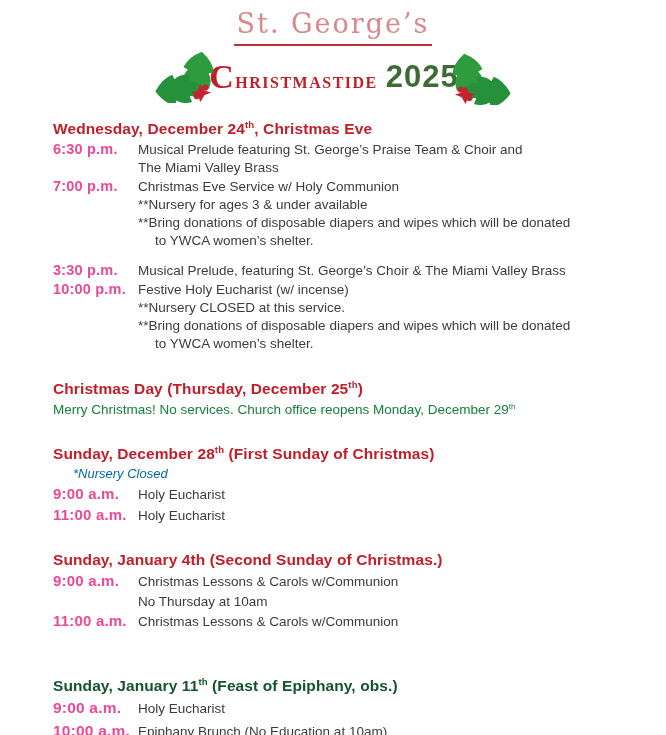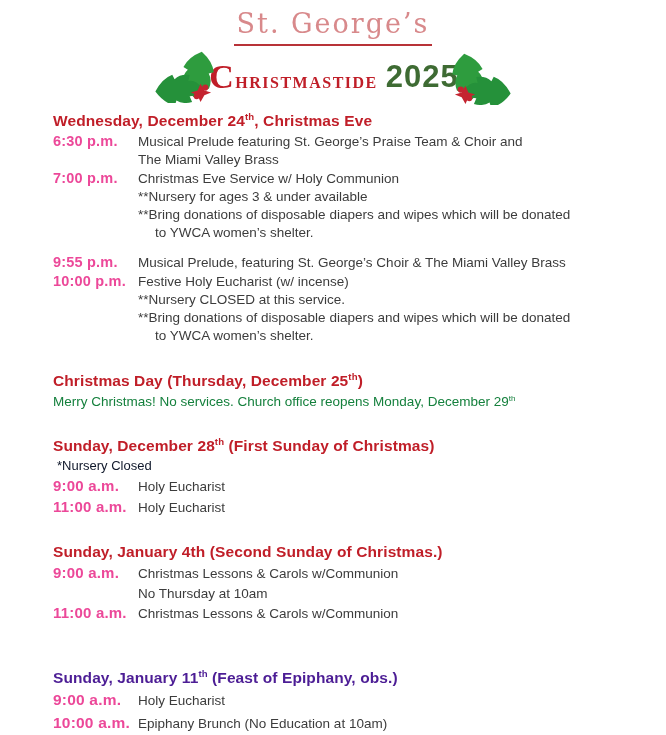--- a/index.html
+++ b/index.html
@@ -36,46 +36,46 @@
     font-size:31px;color:#3e6b33;margin-left:8px;letter-spacing:1px;
   }
 
   
   .content{padding:6px 30px 0 53px;}
   .sec-heading{
     margin:0;font-size:15.5px;font-weight:bold;line-height:21px;
     letter-spacing:0.1px;
   }
   .sec-heading.red{color:#c01e28;}
-  .sec-heading.blue{color:#4c1d95;margin-top:43px;}
+  .sec-heading.blue{color:#14532d;margin-top:43px;}
   .sec-heading sup{font-size:62%;line-height:0;}
 
   section{margin:0;}
-  #sec-christmas-eve{}
+  #sec-christmas-eve{margin-top:8px;}
   #sec-christmas-day{margin-top:25px;}
   #sec-first-sunday{margin-top:24px;}
   #sec-second-sunday{margin-top:24px;}
   #sec-epiphany{margin-top:18px;}
 
   .rows{margin-top:1px;}
   .row{display:flex;align-items:baseline;font-size:13.5px;line-height:18px;}
   .row .time{
     flex:none;width:85px;font-weight:bold;font-size:14.5px;color:#ec4899;
     letter-spacing:0.2px;
   }
   .row .desc{color:#3c3c3c;}
   .row .desc sup{font-size:60%;line-height:0;}
   .row.indent2 .desc{padding-left:17px;}
   .block-gap{height:11px;}
 
   .plain-note{font-size:13.5px;line-height:19px;margin:1px 0 0;color:#15803d;}
   .plain-note sup{font-size:60%;line-height:0;}
   .nursery-note{
-    font-size:13px;line-height:18px;margin:1px 0 0;
-    padding-left:4px;color:#0f172a;
+    font-style:italic;font-size:13px;line-height:18px;margin:1px 16px 0;
+    padding-left:4px;color:#0369a1;
   }
 
   #sec-first-sunday .row,#sec-second-sunday .row{line-height:19.5px;}
   #sec-first-sunday .time,#sec-second-sunday .time{font-size:15px;}
   #sec-epiphany .row{line-height:22px;}
   #sec-epiphany .time{font-size:15.5px;}
 </style>
 </head>
 <body>
 
@@ -135,21 +135,21 @@
         <div class="row">
           <span class="time"></span>
           <span class="desc">**Bring donations of disposable diapers and wipes which will be donated</span>
         </div>
         <div class="row indent2">
           <span class="time"></span>
           <span class="desc">to YWCA women’s shelter.</span>
         </div>
         <div class="block-gap"></div>
         <div class="row">
-          <span class="time">9:55 p.m.</span>
+          <span class="time">3:30 p.m.</span>
           <span class="desc">Musical Prelude, featuring St. George’s Choir &amp; The Miami Valley Brass</span>
         </div>
         <div class="row">
           <span class="time">10:00 p.m.</span>
           <span class="desc">Festive Holy Eucharist (w/ incense)</span>
         </div>
         <div class="row">
           <span class="time"></span>
           <span class="desc">**Nursery CLOSED at this service.</span>
         </div>

